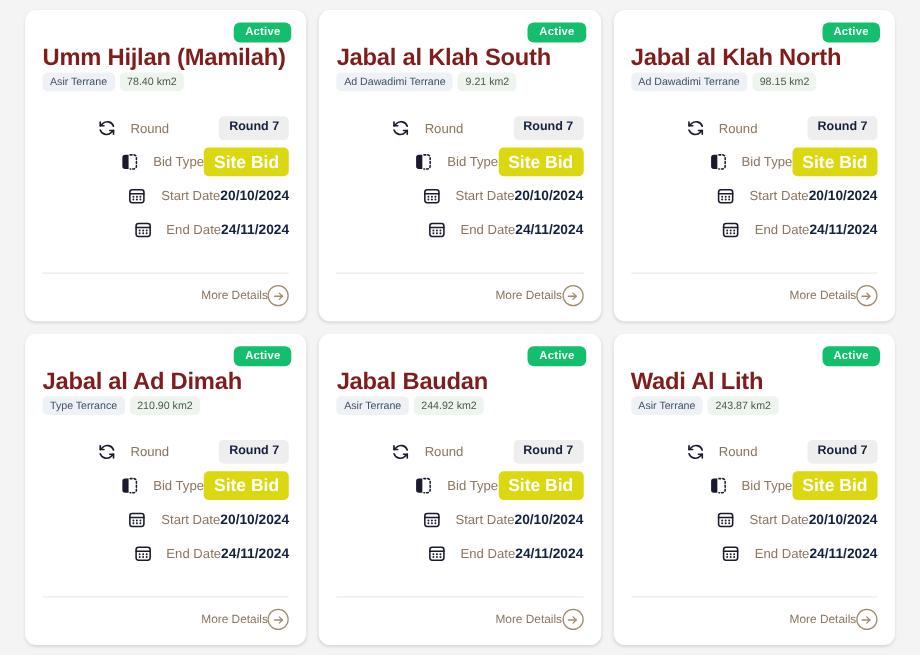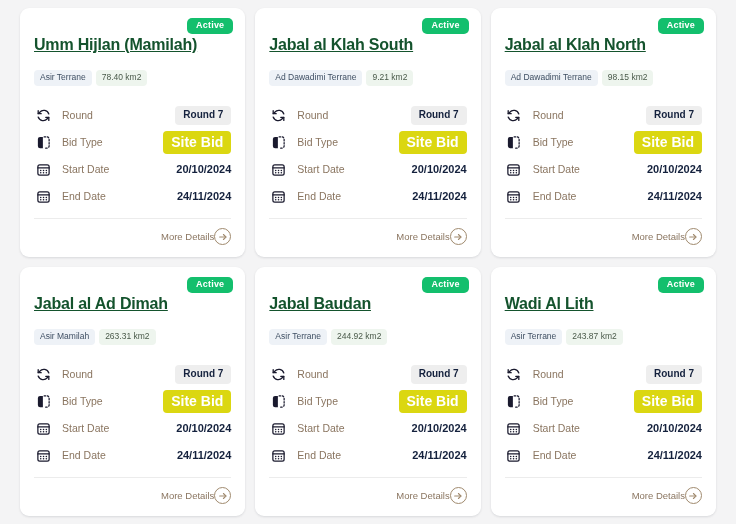--- a/index.html
+++ b/index.html
@@ -35,54 +35,54 @@
     background: #13bf6d;
     color: #ffffff;
     font-size: 9px;
     font-weight: bold;
     letter-spacing: .2px;
     padding: 3px 9px 4px 9px;
     border-radius: 5px;
     line-height: 1;
   }
   .card-title {
-    font-size: 16px;
+    font-size: 19px;
     font-weight: bold;
-    color: #14532d;
+    color: #7f1d1d;
     margin: 14px 0 0 0;
     letter-spacing: -0.2px;
     line-height: 1.15;
     white-space: nowrap;
-    text-decoration: underline;
   }
   .tag-row {
     display: flex;
     align-items: center;
     gap: 4px;
-    margin-top: 16px;
+    margin-top: 0;
   }
   .tag {
     font-size: 8.5px;
     padding: 3px 6px 4px 6px;
     border-radius: 4px;
     line-height: 1;
     white-space: nowrap;
   }
   .tag-terrane {
     background: #eef2f7;
     color: #3f4f63;
   }
   .tag-area {
     background: #eef5ee;
     color: #4a5a4a;
   }
   .rows {
     margin-top: 16px;
     display: flex;
     flex-direction: column;
+    align-items: flex-end;
   }
   .row {
     display: flex;
     align-items: center;
     height: 27px;
   }
   .row-icon {
     width: 18px;
     height: 18px;
     flex: 0 0 18px;
@@ -389,22 +389,22 @@
           <polyline points="13 6 19 12 13 18"></polyline>
         </svg>
       </span>
     </div>
   </div>
 
   <div class="card">
     <div class="status-badge">Active</div>
     <div class="card-title">Jabal al Ad Dimah</div>
     <div class="tag-row">
-      <span class="tag tag-terrane">Asir Mamilah</span>
-      <span class="tag tag-area">263.31 km2</span>
+      <span class="tag tag-terrane">Type Terrance</span>
+      <span class="tag tag-area">210.90 km2</span>
     </div>
     <div class="rows">
 
       <div class="row">
         <span class="row-icon">
           <svg width="15" height="15" viewBox="0 0 24 24" fill="none" stroke="#1a1a2e" stroke-width="2.1" stroke-linecap="round" stroke-linejoin="round">
             <path d="M20.5 9.5A8.5 8.5 0 0 0 6 6.8L3.5 9"></path>
             <path d="M3.5 14.5A8.5 8.5 0 0 0 18 17.2l2.5-2.2"></path>
             <polyline points="3.5 4.2 3.5 9 8.3 9"></polyline>
             <polyline points="20.5 19.8 20.5 15 15.7 15"></polyline>

